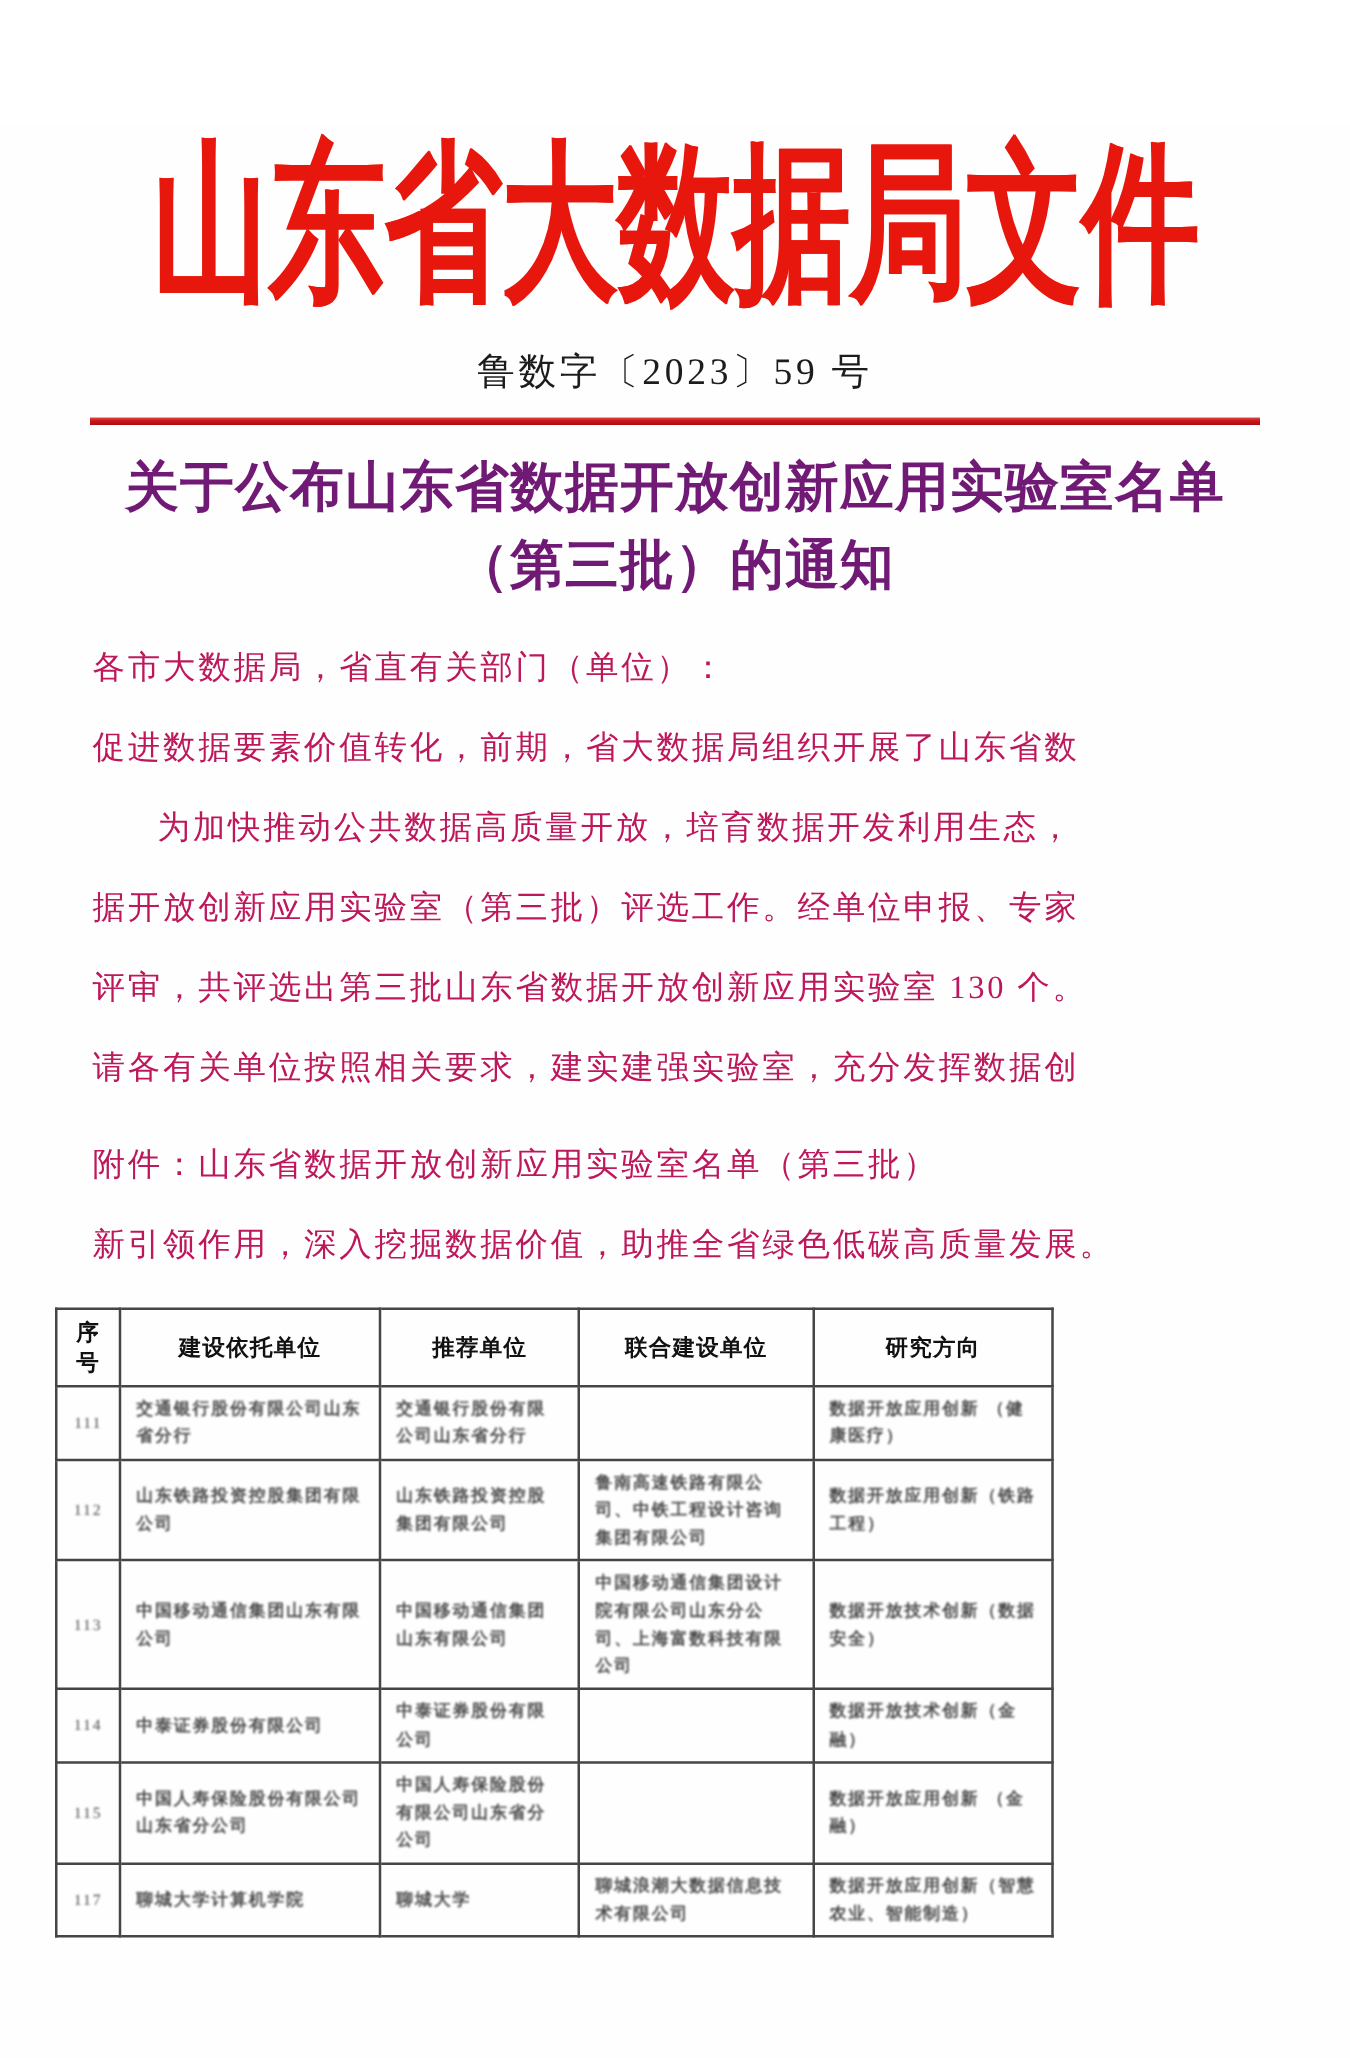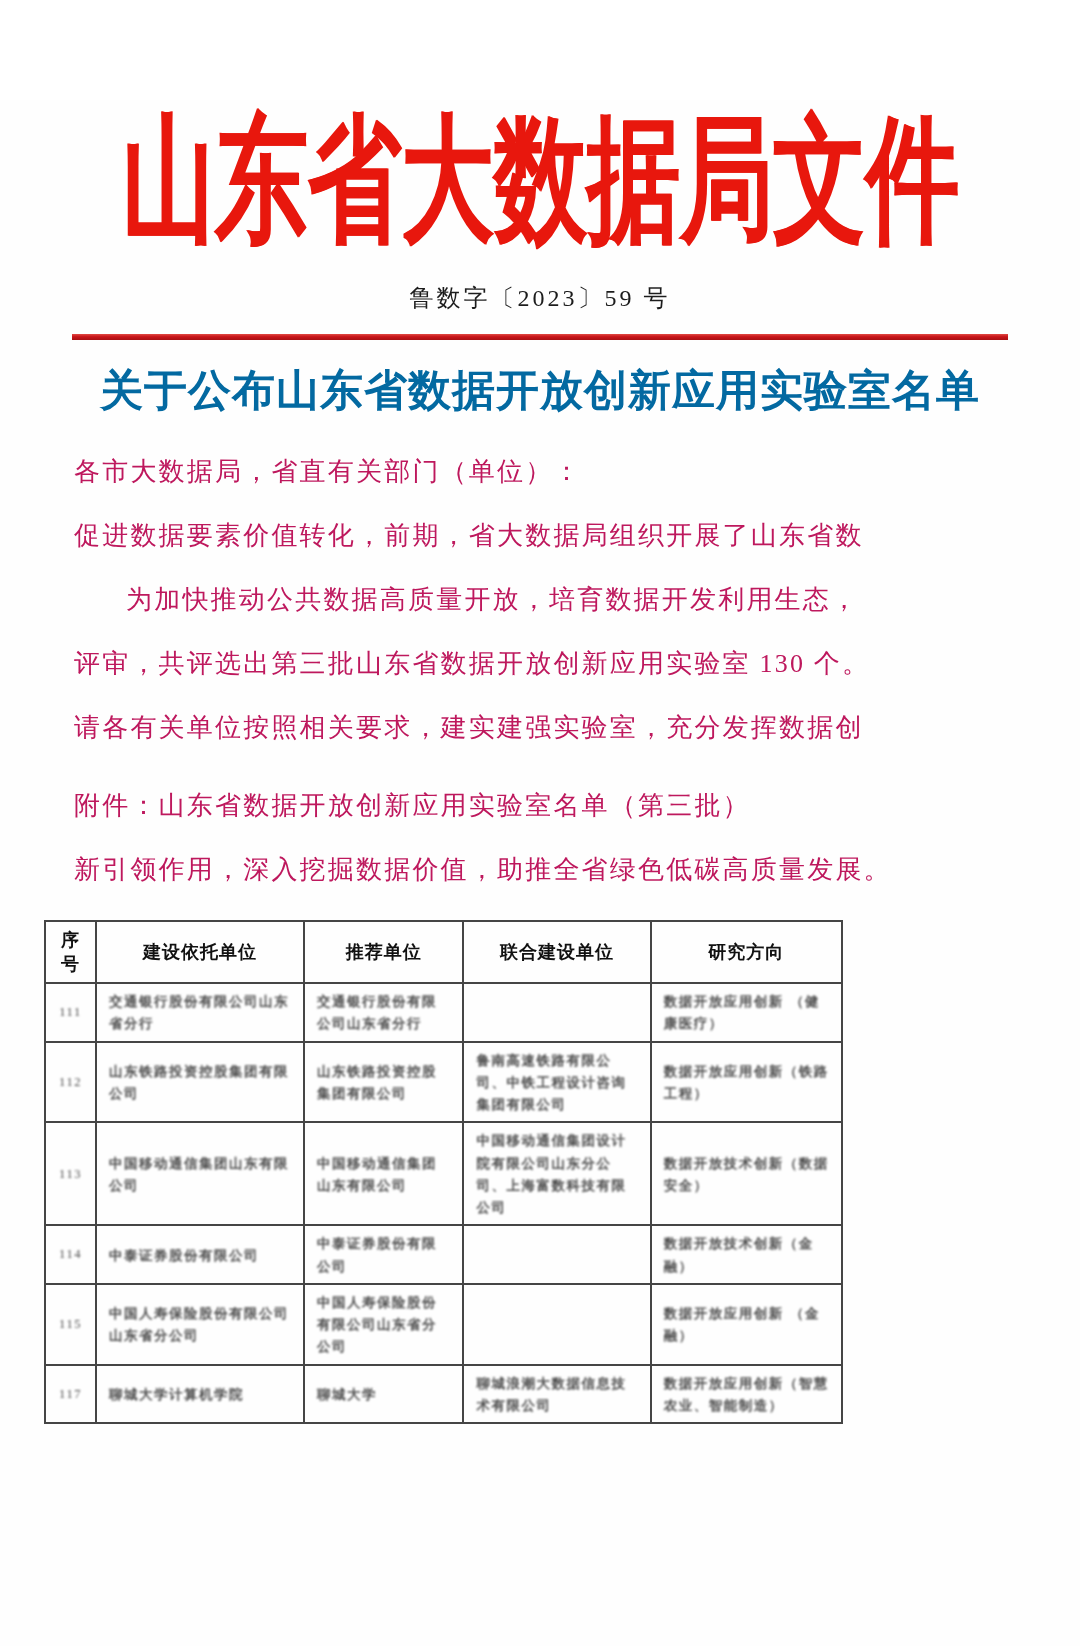--- a/index.html
+++ b/index.html
@@ -26,38 +26,38 @@
     transform: scaleY(1.48);
     transform-origin: center center;
     white-space: nowrap;
     text-shadow: 1px 0 0 #e8170d;
   }
   .doc-number {
     margin-top: 16px;
     height: 40px;
     line-height: 40px;
     text-align: center;
-    font-size: 24px;
+    font-size: 30px;
     letter-spacing: 3px;
     color: #1c1c1c;
   }
   .red-rule {
     margin: 16px 72px 0 72px;
     height: 6px;
     background: linear-gradient(to bottom, #e04a43 0%, #c9151a 45%, #a80f12 100%);
   }
 
   
   .notice-title {
     margin-top: 20px;
     text-align: center;
     font-weight: bold;
     font-size: 43px;
     line-height: 62px;
-    color: #0369a1;
+    color: #701a75;
     letter-spacing: 1px;
   }
 
   
   .body-text {
     margin-top: 18px;
     padding: 0 74px;
     font-size: 26px;
     line-height: 64px;
     letter-spacing: 2.2px;
@@ -133,26 +133,28 @@
 <div class="page">
 
   <div class="header-title">山东省大数据局文件</div>
 
   <div class="doc-number">鲁数字〔2023〕59 号</div>
 
   <div class="red-rule"></div>
 
   <div class="notice-title">
     <div>关于公布山东省数据开放创新应用实验室名单</div>
+    <div>（第三批）的通知</div>
   </div>
 
   <div class="body-text">
     <div class="line">各市大数据局，省直有关部门（单位）：</div>
     <div class="line">促进数据要素价值转化，前期，省大数据局组织开展了山东省数</div>
     <div class="line indent">为加快推动公共数据高质量开放，培育数据开发利用生态，</div>
+    <div class="line">据开放创新应用实验室（第三批）评选工作。经单位申报、专家</div>
     <div class="line">评审，共评选出第三批山东省数据开放创新应用实验室 130 个。</div>
     <div class="line">请各有关单位按照相关要求，建实建强实验室，充分发挥数据创</div>
     <div class="line attachment-line">附件：山东省数据开放创新应用实验室名单（第三批）</div>
     <div class="line">新引领作用，深入挖掘数据价值，助推全省绿色低碳高质量发展。</div>
   </div>
 
   <div class="table-wrap">
     <table class="lab-table">
       <colgroup>
         <col class="c-no">

